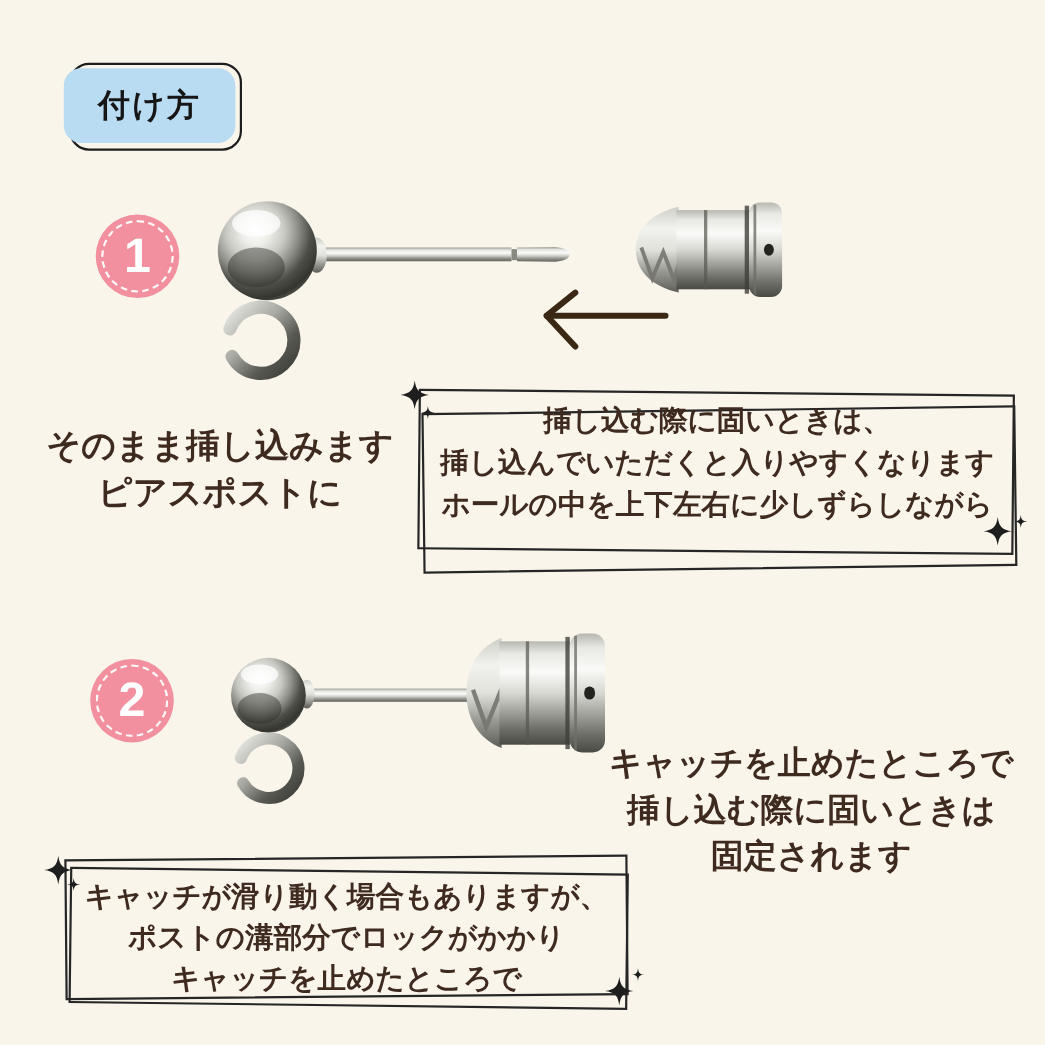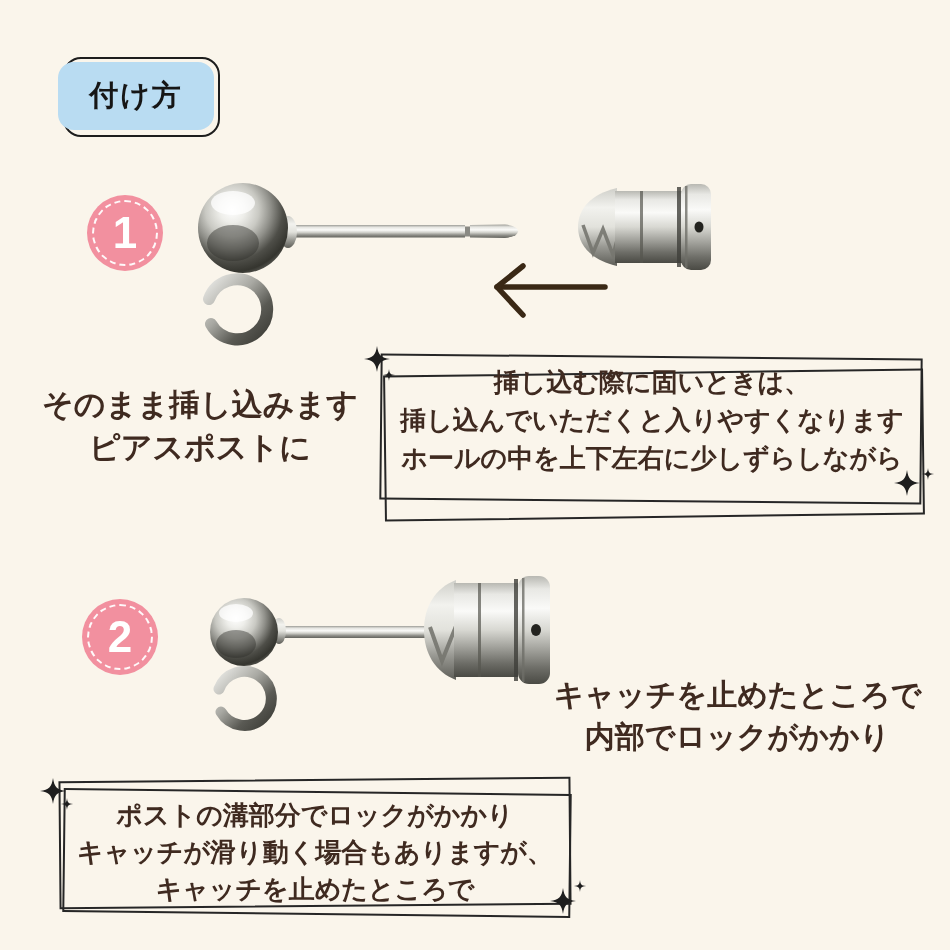--- a/index.html
+++ b/index.html
@@ -230,29 +230,30 @@
       <rect x="288" y="18" width="3" height="94" fill="#55554f" opacity="0.7"></rect>
       <rect x="324" y="14" width="4" height="102" fill="#3f3f3a" opacity="0.8"></rect>
       <rect x="328" y="11" width="32" height="108" rx="11" fill="url(#s2body)"></rect>
       <rect x="332" y="13" width="2.5" height="104" fill="#6e6e68" opacity="0.8"></rect>
       <ellipse cx="346" cy="65" rx="5" ry="6" fill="#23231f"></ellipse>
     </g>
   </svg>
 
   <div id="caption2" class="caption">
     <span>キャッチを止めたところで</span>
-    <span>内部でロックがかかり</span>
+    <span>挿し込む際に固いときは</span>
+    <span>固定されます</span>
   </div>
 
   <div id="callout2" class="callout">
     <div class="box box-a"></div>
     <div class="box box-b"></div>
     <div class="note-text">
+      <span>キャッチが滑り動く場合もありますが、</span>
       <span>ポストの溝部分でロックがかかり</span>
-      <span>キャッチが滑り動く場合もありますが、</span>
       <span>キャッチを止めたところで</span>
     </div>
     <svg class="sparkle" style="left:-17px;top:1px" width="30" height="30" viewBox="-15 -15 30 30">
       <path d="M0,-13 C1.3,-4 4,-1.3 13,0 C4,1.3 1.3,4 0,13 C-1.3,4 -4,1.3 -13,0 C-4,-1.3 -1.3,-4 0,-13 Z" fill="#1e1e1e"></path>
     </svg>
     <svg class="sparkle" style="left:5px;top:22px" width="14" height="14" viewBox="-15 -15 30 30">
       <path d="M0,-13 C1,-3 3,-1 13,0 C3,1 1,3 0,13 C-1,3 -3,1 -13,0 C-3,-1 -1,-3 0,-13 Z" fill="#1e1e1e"></path>
     </svg>
     <svg class="sparkle" style="left:493px;top:111px" width="30" height="30" viewBox="-15 -15 30 30">
       <path d="M0,-13 C1.3,-4 4,-1.3 13,0 C4,1.3 1.3,4 0,13 C-1.3,4 -4,1.3 -13,0 C-4,-1.3 -1.3,-4 0,-13 Z" fill="#1e1e1e"></path>

